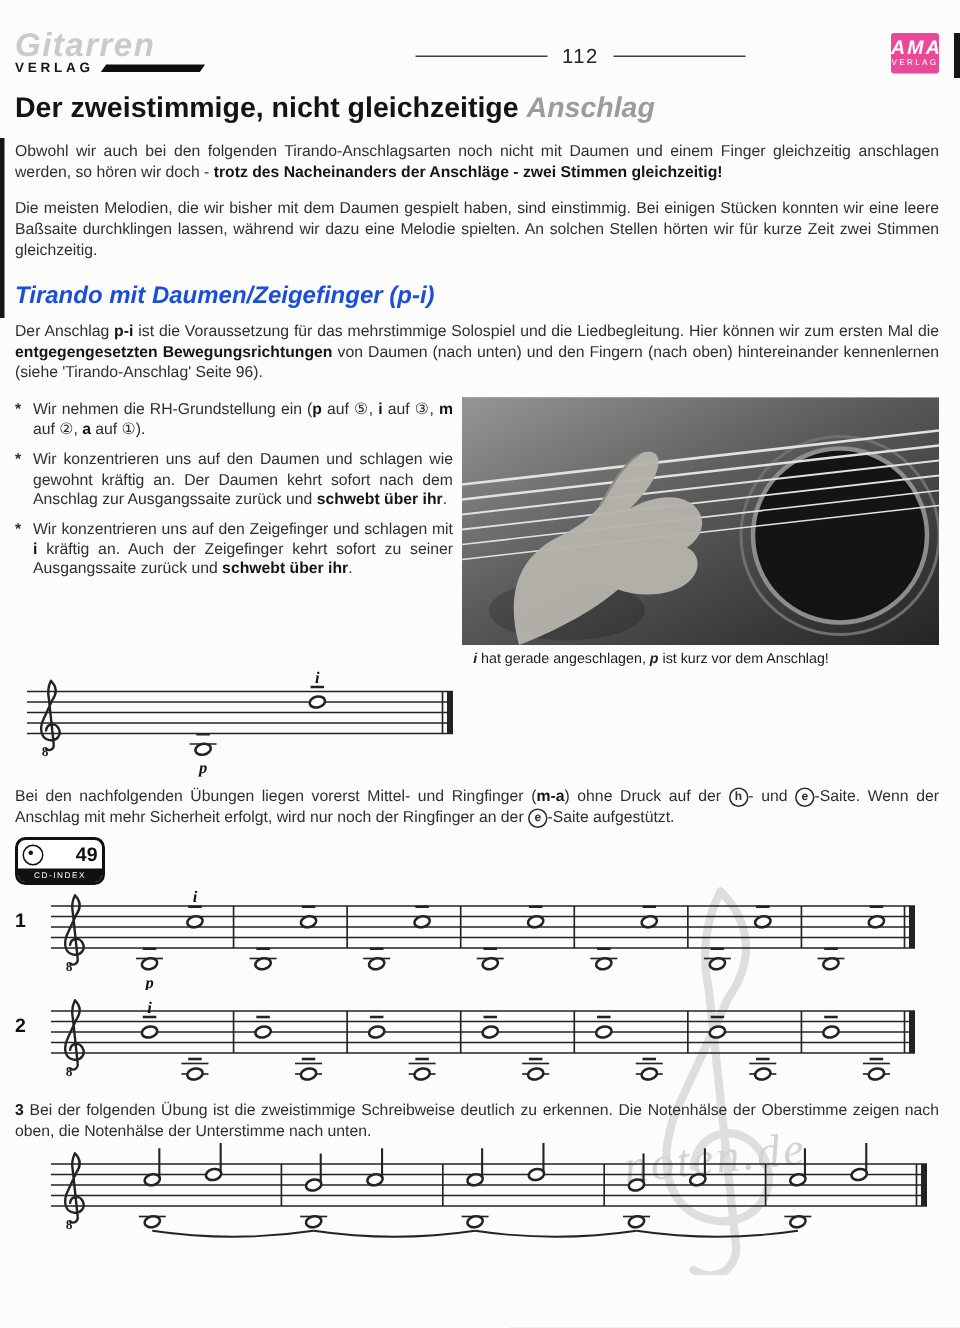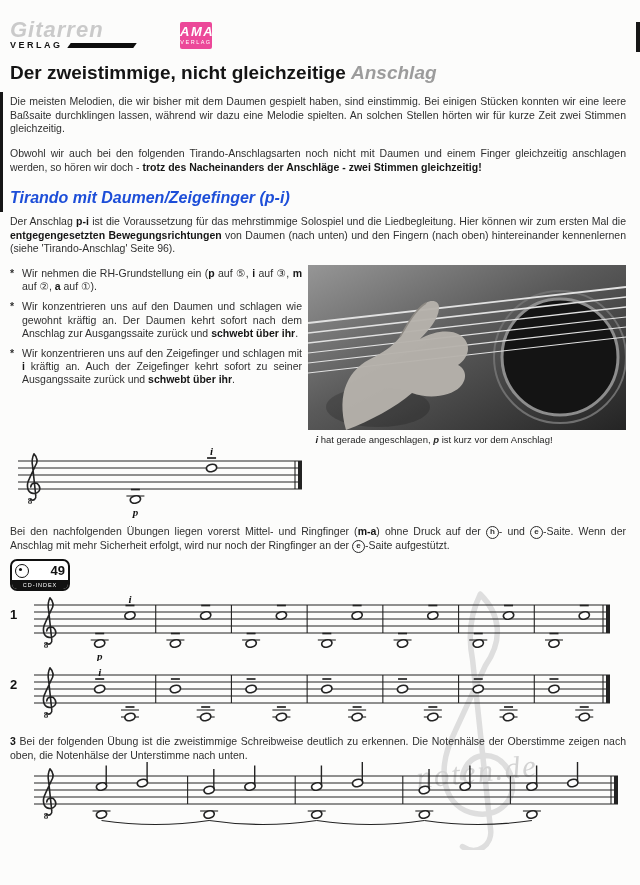--- a/index.html
+++ b/index.html
@@ -83,30 +83,35 @@
   <div class="layer">
 
     <div class="hdr">
       <div class="logo">
         <div class="logo-main">Gitarren</div>
         <div class="logo-sub-row">
           <span class="logo-sub">VERLAG</span>
           <span class="logo-bar"></span>
         </div>
       </div>
+      <div class="pnum-wrap">
+        <span class="pnum-line"></span>
+        <span class="pnum">112</span>
+        <span class="pnum-line"></span>
+      </div>
       <div class="ama">
         <div class="ama-main">AMA</div>
         <div class="ama-sub">VERLAG</div>
       </div>
     </div>
 
     <div class="title"><span>Der zweistimmige, nicht gleichzeitige </span><span class="rt-accent">Anschlag</span></div>
 
+    <div class="para"><span>Obwohl wir auch bei den folgenden Tirando-Anschlagsarten noch nicht mit Daumen und einem Finger gleichzeitig anschlagen werden, so hören wir doch - </span><span class="rt-b">trotz des Nacheinanders der Anschläge - zwei Stimmen gleichzeitig!</span></div>
     <div class="para">Die meisten Melodien, die wir bisher mit dem Daumen gespielt haben, sind einstimmig. Bei einigen Stücken konnten wir eine leere Baßsaite durchklingen lassen, während wir dazu eine Melodie spielten. An solchen Stellen hörten wir für kurze Zeit zwei Stimmen gleichzeitig.</div>
-    <div class="para"><span>Obwohl wir auch bei den folgenden Tirando-Anschlagsarten noch nicht mit Daumen und einem Finger gleichzeitig anschlagen werden, so hören wir doch - </span><span class="rt-b">trotz des Nacheinanders der Anschläge - zwei Stimmen gleichzeitig!</span></div>
 
     <div class="sec-head">Tirando mit Daumen/Zeigefinger (p-i)</div>
     <div class="para p3"><span>Der Anschlag </span><span class="rt-b">p-i</span><span> ist die Voraussetzung für das mehrstimmige Solospiel und die Liedbegleitung. Hier können wir zum ersten Mal die </span><span class="rt-b">entgegengesetzten Bewegungsrichtungen</span><span> von Daumen (nach unten) und den Fingern (nach oben) hintereinander kennenlernen (siehe 'Tirando-Anschlag' Seite 96).</span></div>
 
     <div class="twocol">
       <div class="col-l">
         <div class="bullet first">
           <span class="bmark">*</span>
           <span><span>Wir nehmen die RH-Grundstellung ein (</span><span class="rt-b">p</span><span> auf ⑤, </span><span class="rt-b">i</span><span> auf ③, </span><span class="rt-b">m</span><span> auf ②, </span><span class="rt-b">a</span><span> auf ①).</span></span>
         </div>

